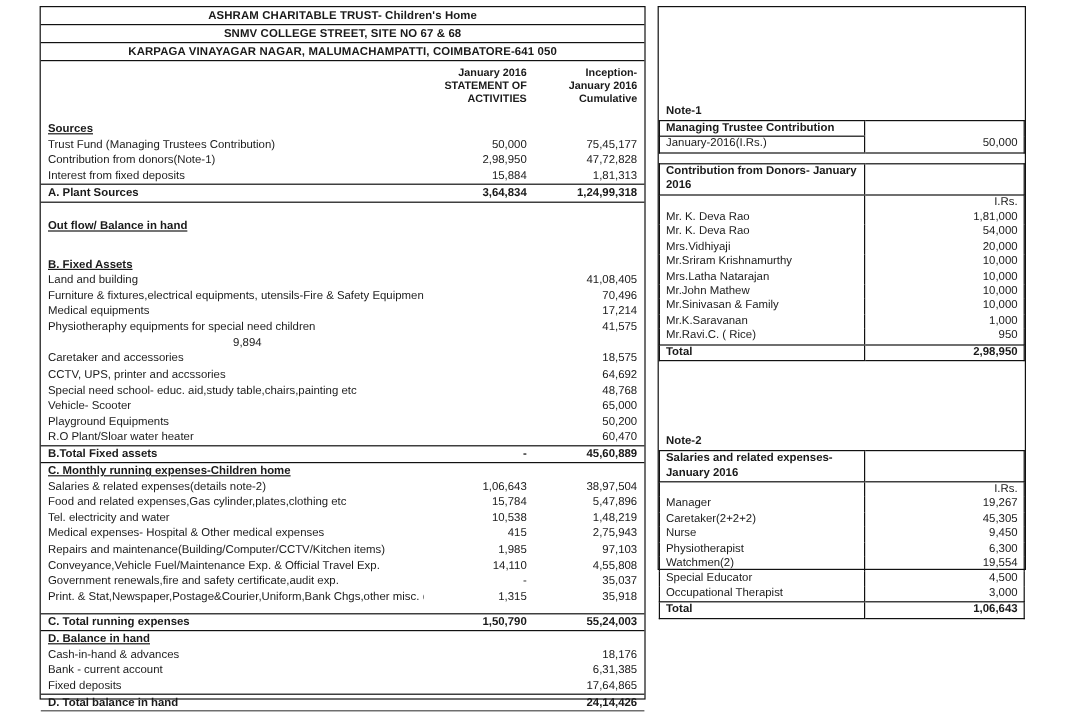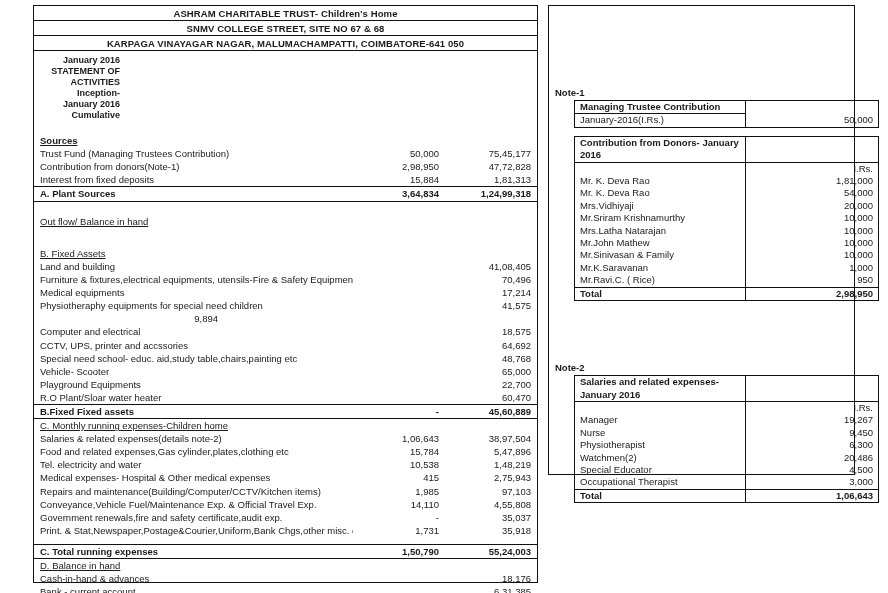--- a/index.html
+++ b/index.html
@@ -19,49 +19,49 @@
     border:1px solid #111;
     box-sizing:border-box;
   }
   .hdr{
     text-align:center;font-weight:bold;font-size:9.5px;
     padding:2px 0 1px 0;letter-spacing:.1px;
   }
   .hdr.line2{font-weight:bold;}
   .hdr-rule{border-bottom:1px solid #111;}
   .colhead{
-    display:flex;justify-content:flex-end;padding-top:4px;flex-direction:column;
+    display:flex;justify-content:flex-end;padding-top:4px;
   }
   .colhead .c{
     width:86px;text-align:right;font-size:9px;line-height:11px;
     padding-right:6px;font-weight:normal;
   }
   .colhead .c b{font-weight:bold;display:block;}
   .rows{padding:0 0 0 0;}
   .r{
     display:flex;align-items:flex-end;
     height:13.1px;line-height:13.1px;
     padding-left:6px;
   }
   .r .lbl{flex:1;white-space:nowrap;overflow:hidden;}
   .r .v1,.r .v2{width:86px;text-align:right;padding-right:6px;}
   .r.sec .lbl{font-weight:bold;text-decoration:underline;}
   .r.bold .lbl,.r.bold .v1,.r.bold .v2{font-weight:bold;}
-  .r.und .lbl{text-decoration:underline;font-weight:normal;}
+  .r.und .lbl{text-decoration:underline;font-weight:bold;}
   .spacer{height:13.1px;}
 
   
   .right{
     position:absolute;left:548px;top:5px;width:307px;height:470px;
     border:1px solid #111;box-sizing:border-box;
   }
   .note-title{
     font-weight:bold;padding:3px 0 2px 6px;font-size:9.5px;
   }
-  .ntbl{width:100%;border-collapse:collapse;table-layout:fixed;margin-left:25px;}
+  .ntbl{width:100%;border-collapse:collapse;table-layout:fixed;}
   .ntbl td{
     font-size:9.5px;line-height:12.4px;height:12.4px;
     padding:0 5px;vertical-align:middle;
   }
   .ntbl .num{text-align:right;}
   .ntbl .bt{border-top:1px solid #111;}
   .ntbl .bb{border-bottom:1px solid #111;}
   .ntbl .bl{border-left:1px solid #111;}
   .ntbl .br{border-right:1px solid #111;}
   .bold{font-weight:bold;}
@@ -158,21 +158,21 @@
       <div class="r">
         <div class="lbl">Physiotheraphy equipments for special need children</div>
         <div class="v1"></div>
         <div class="v2">41,575</div>
       </div>
       <div class="r">
         <div class="v1"></div>
         <div class="v2">9,894</div>
       </div>
       <div class="r">
-        <div class="lbl">Computer and electrical</div>
+        <div class="lbl">Caretaker and accessories</div>
         <div class="v1"></div>
         <div class="v2">18,575</div>
       </div>
       <div class="r">
         <div class="lbl">CCTV, UPS, printer and accssories</div>
         <div class="v1"></div>
         <div class="v2">64,692</div>
       </div>
       <div class="r">
         <div class="lbl">Special need school- educ. aid,study table,chairs,painting etc</div>
@@ -180,30 +180,30 @@
         <div class="v2">48,768</div>
       </div>
       <div class="r">
         <div class="lbl">Vehicle- Scooter</div>
         <div class="v1"></div>
         <div class="v2">65,000</div>
       </div>
       <div class="r">
         <div class="lbl">Playground Equipments</div>
         <div class="v1"></div>
-        <div class="v2">22,700</div>
+        <div class="v2">50,200</div>
       </div>
       <div class="r">
         <div class="lbl">R.O Plant/Sloar water heater</div>
         <div class="v1"></div>
         <div class="v2">60,470</div>
       </div>
 
       <div class="r bold" style="border-top:1px solid #111;border-bottom:1px solid #111;">
-        <div class="lbl">B.Fixed Fixed assets</div>
+        <div class="lbl">B.Total Fixed assets</div>
         <div class="v1">-</div>
         <div class="v2">45,60,889</div>
       </div>
 
       <div class="r und">
         <div class="lbl">C. Monthly running expenses-Children home</div>
         <div class="v1"></div>
           <div class="v2"></div>
       </div>
 
@@ -237,21 +237,21 @@
         <div class="v1">14,110</div>
         <div class="v2">4,55,808</div>
       </div>
       <div class="r">
         <div class="lbl">Government renewals,fire and safety certificate,audit exp.</div>
         <div class="v1">-</div>
         <div class="v2">35,037</div>
       </div>
       <div class="r">
         <div class="lbl">Print. &amp; Stat,Newspaper,Postage&amp;Courier,Uniform,Bank Chgs,other misc. exp.</div>
-        <div class="v1">1,731</div>
+        <div class="v1">1,315</div>
         <div class="v2">35,918</div>
       </div>
 
       <div class="spacer" style="height:7px"></div>
 
       <div class="r bold" style="border-top:1px solid #111;border-bottom:1px solid #111;">
         <div class="lbl">C. Total running expenses</div>
         <div class="v1">1,50,790</div>
         <div class="v2">55,24,003</div>
       </div>
@@ -391,30 +391,34 @@
       </tr>
       <tr>
         <td class="bl"></td>
         <td class="bl br num">I.Rs.</td>
       </tr>
       <tr>
         <td class="bl">Manager</td>
         <td class="bl br num">19,267</td>
       </tr>
       <tr>
+        <td class="bl">Caretaker(2+2+2)</td>
+        <td class="bl br num">45,305</td>
+      </tr>
+      <tr>
         <td class="bl">Nurse</td>
         <td class="bl br num">9,450</td>
       </tr>
       <tr>
         <td class="bl">Physiotherapist</td>
         <td class="bl br num">6,300</td>
       </tr>
       <tr>
         <td class="bl">Watchmen(2)</td>
-        <td class="bl br num">20,486</td>
+        <td class="bl br num">19,554</td>
       </tr>
       <tr>
         <td class="bl">Special Educator</td>
         <td class="bl br num">4,500</td>
       </tr>
       <tr>
         <td class="bl bb">Occupational Therapist</td>
         <td class="bl br bb num">3,000</td>
       </tr>
       <tr>

